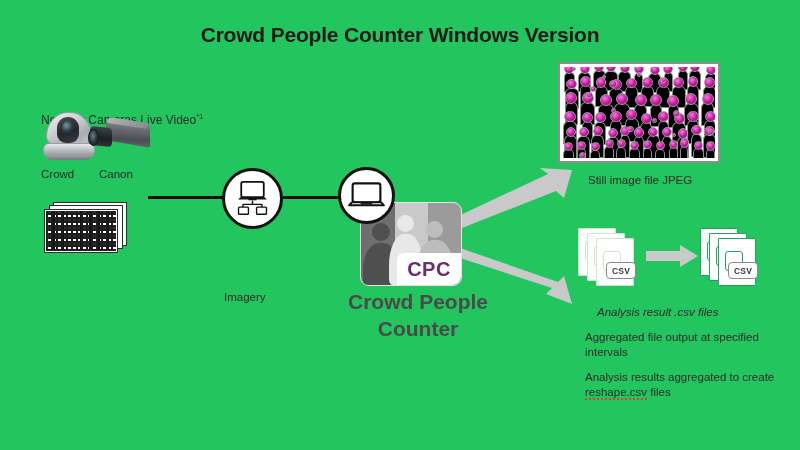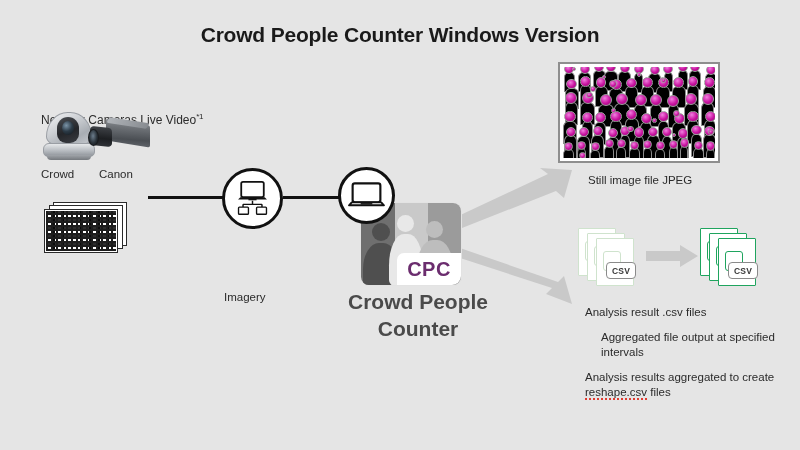--- a/index.html
+++ b/index.html
@@ -11,21 +11,21 @@
     width: 800px;
     height: 450px;
     position: relative;
     overflow: hidden;
     font-family: "Liberation Sans", sans-serif;
     color: #231f20;
   }
   .slide {
     position: absolute;
     inset: 0;
-    background: #e5e5e5;
+    background: #22c55e;
   }
 
   
   #page-title {
     position: absolute;
     top: 23px;
     left: 0;
     width: 800px;
     text-align: center;
     font-size: 21px;
@@ -65,22 +65,22 @@
   #label-network {
     top: 290px;
     left: 224px;
   }
 
   #label-jpeg {
     top: 173px;
     left: 588px;
   }
 
-  #label-csv-1 { top: 305px; left: 585px; }
-  #label-csv-2 { top: 330px; left: 585px; width: 200px; margin-left: 16px; }
+  #label-csv-1 { top: 305px; left: 597px; font-style: italic; }
+  #label-csv-2 { top: 330px; left: 585px; width: 200px; }
   #label-csv-3 { top: 370px; left: 585px; width: 200px; }
 
   .spell {
     border-bottom: 2px dotted #e03c31;
     padding-bottom: 0px;
   }
 
   #footnote {
     top: 411px;
     left: 41px;

